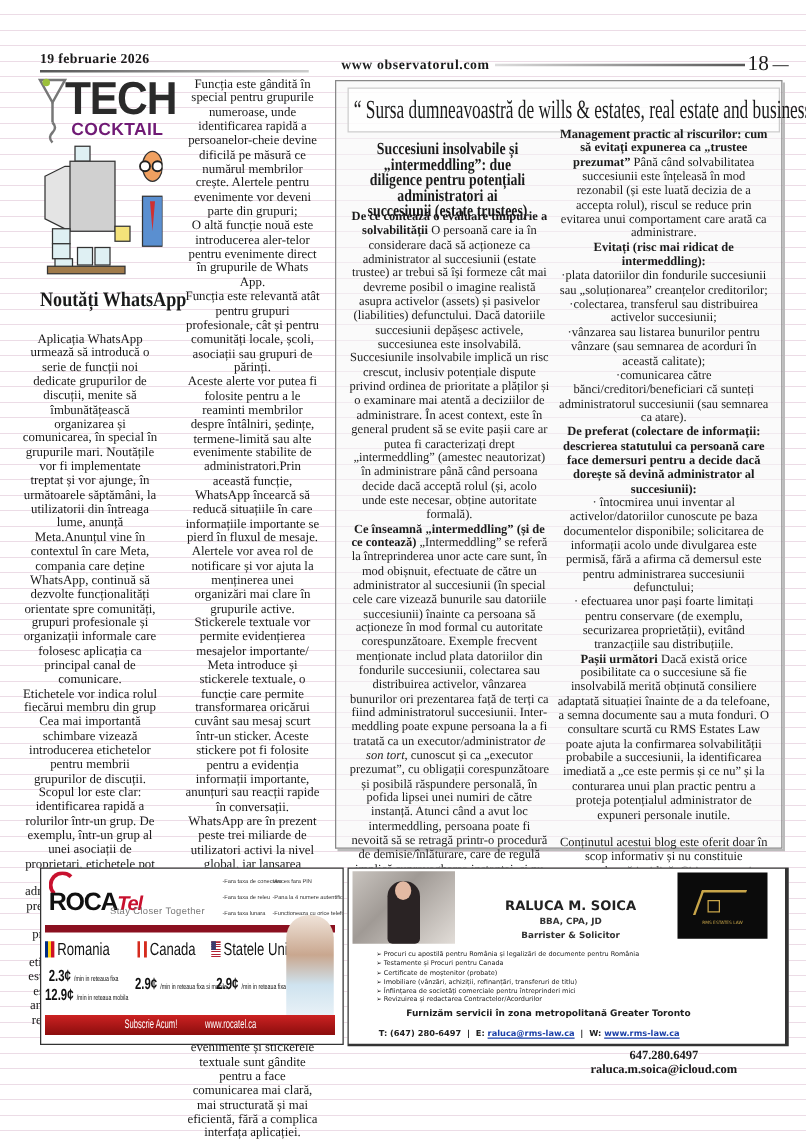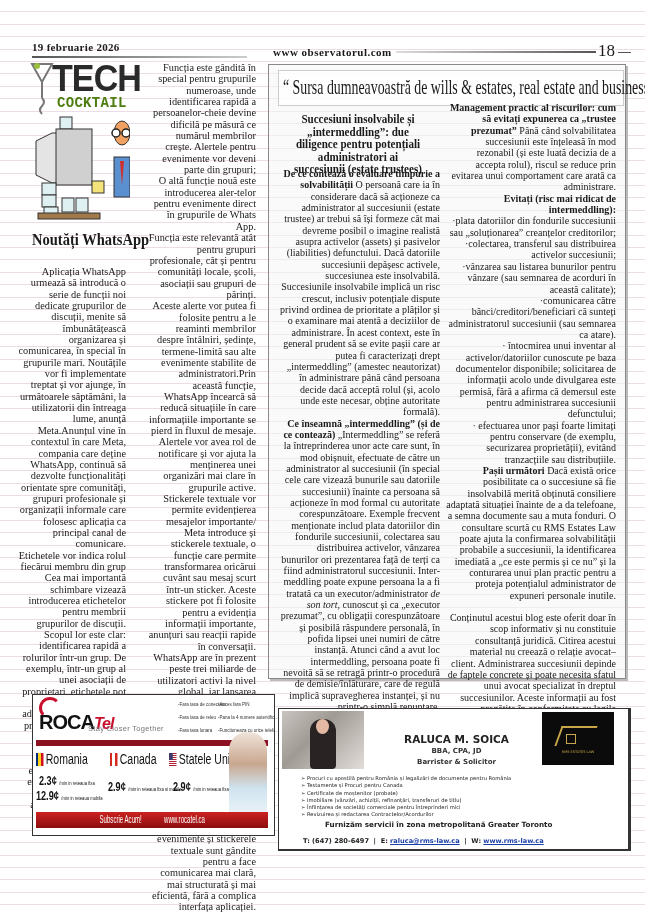--- a/index.html
+++ b/index.html
@@ -12,24 +12,24 @@
   .abs { position:absolute; }
   .date { left:32px; top:41px; font-size:11px; font-weight:bold; letter-spacing:0.3px; }
   .date-rule { left:32px; top:56px; width:215px; height:2px; background:linear-gradient(to right,#555,#ccc); }
   .site { left:273px; top:46px; font-size:11px; font-weight:bold; letter-spacing:0.5px; }
   .site-rule { left:396px; top:51px; width:200px; height:2px; background:linear-gradient(to right,#ddd,#555); }
   .pagenum { left:598px; top:41px; font-size:17px; }
   .pagenum-rule { left:618px; top:52px; width:13px; height:1px; background:#555; }
 
   .logo { left:30px; top:60px; width:100px; height:55px; }
   .logo-tech { position:absolute; left:22px; top:0px; font-family:"Liberation Sans",sans-serif; font-weight:bold; font-size:37px; color:#2a2a2a; letter-spacing:-1px; line-height:38px; transform:scaleX(0.92); transform-origin:left; }
-  .logo-cocktail { position:absolute; left:27px; top:36px; font-family:Liberation Mono, monospace; font-weight:bold; font-size:14px; color:#4d7c0f; line-height:15px; letter-spacing:0.3px; }
+  .logo-cocktail { position:absolute; left:27px; top:36px; font-family:Liberation Sans, sans-serif; font-weight:bold; font-size:14px; color:#701a75; line-height:15px; letter-spacing:0.3px; }
   .illus { left:30px; top:113px; width:100px; height:110px; }
 
-  .col { font-size:10.3px; line-height:11.35px; text-align:right; }
+  .col { font-size:10.3px; line-height:11.35px; text-align:center; }
   .col p { margin:0; }
   .col1 { left:18px; top:266px; width:108px; }
   .col2 { left:148px; top:62px; width:108px; }
   .h-whatsapp { left:32px; top:230px; width:108px; font-size:16.5px; font-weight:bold; font-family:"Liberation Serif",serif; transform:scaleX(0.88); transform-origin:left; white-space:nowrap; }
 
   .law-box { left:268px; top:64px; width:356px; height:613px; border:1px solid #888; background:rgba(245,245,245,0.55); box-shadow: 2px 2px 0 #bbb; }
   .law-header { left:278px; top:70px; width:344px; height:34px; border:1px solid #ccc; background:rgba(255,255,255,0.7); }
   .law-header-text { position:absolute; left:4px; top:4px; font-size:21px; white-space:nowrap; transform:scaleX(0.66); transform-origin:left; font-family:"Liberation Serif",serif; }
   .law-title { left:278px; top:113px; width:160px; text-align:center; font-weight:bold; font-size:13.5px; line-height:12.5px; transform:scaleX(0.82); transform-origin:center; }
   .col3 { left:279px; top:168px; width:161px; font-size:10px; line-height:11.35px; }
@@ -49,21 +49,21 @@
   .flag-ro { background:linear-gradient(to right,#002b7f 33%,#fcd116 33%,#fcd116 66%,#ce1126 66%); }
   .flag-ca { background:linear-gradient(to right,#d52b1e 28%,#fff 28%,#fff 72%,#d52b1e 72%); position:relative; }
   .flag-us { background:repeating-linear-gradient(to bottom,#b22234 0,#b22234 1px,#fff 1px,#fff 2px); position:relative; }
   .flag-us::before { content:""; position:absolute; left:0; top:0; width:5px; height:7px; background:#3c3b6e; }
   .roca-rate { position:absolute; font-family:"Liberation Sans",sans-serif; font-weight:bold; font-size:13px; color:#111; white-space:nowrap; transform:scaleX(0.7); transform-origin:left; }
   .roca-rate small { font-weight:normal; font-size:6px; }
   .roca-woman { position:absolute; left:196px; top:37px; width:38px; height:80px; background:linear-gradient(180deg,#f0e4da,#c9a78f 40%,#cfe3ef 70%,#e8f1f7); border-radius:18px 18px 0 0; }
   .roca-cta { position:absolute; left:3px; top:117px; width:232px; height:16px; background:linear-gradient(#c22,#8b0d0d); color:#fff; font-family:"Liberation Sans",sans-serif; font-size:10px; text-align:center; line-height:16px; white-space:nowrap; }
   .roca-cta span { display:inline-block; transform:scaleX(0.78); }
 
-  .ad-rms { left:278px; top:694px; width:349px; height:140px; border:1px solid #333; border-right:3px solid #333; border-bottom:2px solid #333; background:#fff; overflow:hidden;margin-top:14px; }
+  .ad-rms { left:278px; top:694px; width:349px; height:140px; border:1px solid #333; border-right:3px solid #333; border-bottom:2px solid #333; background:#fff; overflow:hidden; }
   .rms-photo { position:absolute; left:3px; top:2px; width:82px; height:58px; background:linear-gradient(135deg,#c9c4bf,#a09a95 40%,#e2ddd8); }
   .rms-photo .fig { position:absolute; left:28px; top:8px; width:26px; height:50px; background:#2a2324; border-radius:12px 12px 4px 4px; }
   .rms-photo .face { position:absolute; left:34px; top:8px; width:13px; height:15px; background:#e3b9a3; border-radius:50%; }
   .rms-name { position:absolute; left:100px; top:24px; width:155px; text-align:center; font-family:"DejaVu Sans",sans-serif; font-weight:bold; font-size:10.5px; color:#222; }
   .rms-cred { position:absolute; left:100px; top:38px; width:155px; text-align:center; font-family:"DejaVu Sans",sans-serif; font-weight:bold; font-size:7px; color:#333; }
   .rms-role { position:absolute; left:100px; top:49px; width:155px; text-align:center; font-family:"DejaVu Sans",sans-serif; font-weight:bold; font-size:7px; color:#333; }
   .rms-logo { position:absolute; left:263px; top:3px; width:72px; height:53px; background:#0b0b0b; }
   .rms-logo .house { position:absolute; left:16px; top:14px; width:34px; height:18px; border-top:2px solid #c9a64a; border-left:2px solid #c9a64a; transform:skewX(-20deg); }
   .rms-logo .house2 { position:absolute; left:24px; top:22px; width:8px; height:8px; border:1px solid #c9a64a; }
   .rms-logo .lbl { position:absolute; left:4px; top:38px; width:64px; text-align:center; font-size:3.5px; color:#c9a64a; font-family:"DejaVu Sans",sans-serif; }
@@ -147,20 +147,21 @@
   <p><span class="b">Ce înseamnă „intermeddling” (și de ce contează)</span><span> „Intermeddling” se referă la întreprinderea unor acte care sunt, în mod obișnuit, efectuate de către un administrator al succesiunii (în special cele care vizează bunurile sau datoriile succesiunii) înainte ca persoana să acționeze în mod formal cu autoritate corespunzătoare. Exemple frecvent menționate includ plata datoriilor din fondurile succesiunii, colectarea sau distribuirea activelor, vânzarea bunurilor ori prezentarea față de terți ca fiind administratorul succesiunii. Inter-meddling poate expune persoana la a fi tratată ca un executor/administrator </span><span class="i">de son tort</span><span>, cunoscut și ca „executor prezumat”, cu obligații corespunzătoare și posibilă răspundere personală, în pofida lipsei unei numiri de către instanță. Atunci când a avut loc intermeddling, persoana poate fi nevoită să se retragă printr-o procedură de demisie/înlăturare, care de regulă implică supravegherea instanței, și nu printr-o simplă renunțare. Intermeddling poate duce la expunere la răspunderi de tip fiduciary/trustee fără claritatea, protecția juridică și beneficiile practice ale unei numiri formale (de exemplu, instituțiile recunosc mai ușor autoritatea, iar persoana poate implementa măsuri standard de protecție cu o poziție juridică clară).</span></p>
 </div>
 
 <div class="abs col col4">
   <p><span class="b">Management practic al riscurilor: cum să evitați expunerea ca „trustee prezumat”</span><span> Până când solvabilitatea succesiunii este înțeleasă în mod rezonabil (și este luată decizia de a accepta rolul), riscul se reduce prin evitarea unui comportament care arată ca administrare.</span></p>
   <p class="b">Evitați (risc mai ridicat de intermeddling):</p>
   <p>·plata datoriilor din fondurile succesiunii sau „soluționarea” creanțelor creditorilor;</p>
   <p>·colectarea, transferul sau distribuirea activelor succesiunii;</p>
   <p>·vânzarea sau listarea bunurilor pentru vânzare (sau semnarea de acorduri în această calitate);</p>
   <p>·comunicarea către bănci/creditori/beneficiari că sunteți administratorul succesiunii (sau semnarea ca atare).</p>
+  <p class="b">De preferat (colectare de informații: descrierea statutului ca persoană care face demersuri pentru a decide dacă dorește să devină administrator al succesiunii):</p>
   <p>· întocmirea unui inventar al activelor/datoriilor cunoscute pe baza documentelor disponibile;  solicitarea de informații acolo unde divulgarea este permisă, fără a afirma că demersul este pentru administrarea succesiunii defunctului;</p>
   <p>· efectuarea unor pași foarte limitați pentru conservare (de exemplu, securizarea proprietății), evitând tranzacțiile sau distribuțiile.</p>
   <p><span class="b">Pașii următori</span><span> Dacă există orice posibilitate ca o succesiune să fie insolvabilă merită obținută consiliere adaptată situației înainte de a da telefoane, a semna documente sau a muta fonduri. O consultare scurtă cu RMS Estates Law poate ajuta la confirmarea solvabilității probabile a succesiunii, la identificarea imediată a „ce este permis și ce nu” și la conturarea unui plan practic pentru a proteja potențialul administrator de expuneri personale inutile.</span></p>
   <p style="margin-top:11px">Conținutul acestui blog este oferit doar în scop informativ și nu constituie consultanță juridică. Citirea acestui material nu creează o relație avocat–client. Administrarea succesiunii depinde de faptele concrete și poate necesita sfatul unui avocat specializat în dreptul succesiunilor. Aceste informații au fost pregătite în conformitate cu legile aplicabile în prezent în Ontario și este posibil să nu reflecte evoluții juridice viitoare.</p>
   <p class="b" style="margin-top:11px">Raluca M. Soica, BBA, CPA, CMA,</p>
   <p class="b">JDBarrister &amp; Solicitor</p>
   <p class="b">647.280.6497</p>
   <p class="b">raluca.m.soica@icloud.com</p>
 </div>
 

